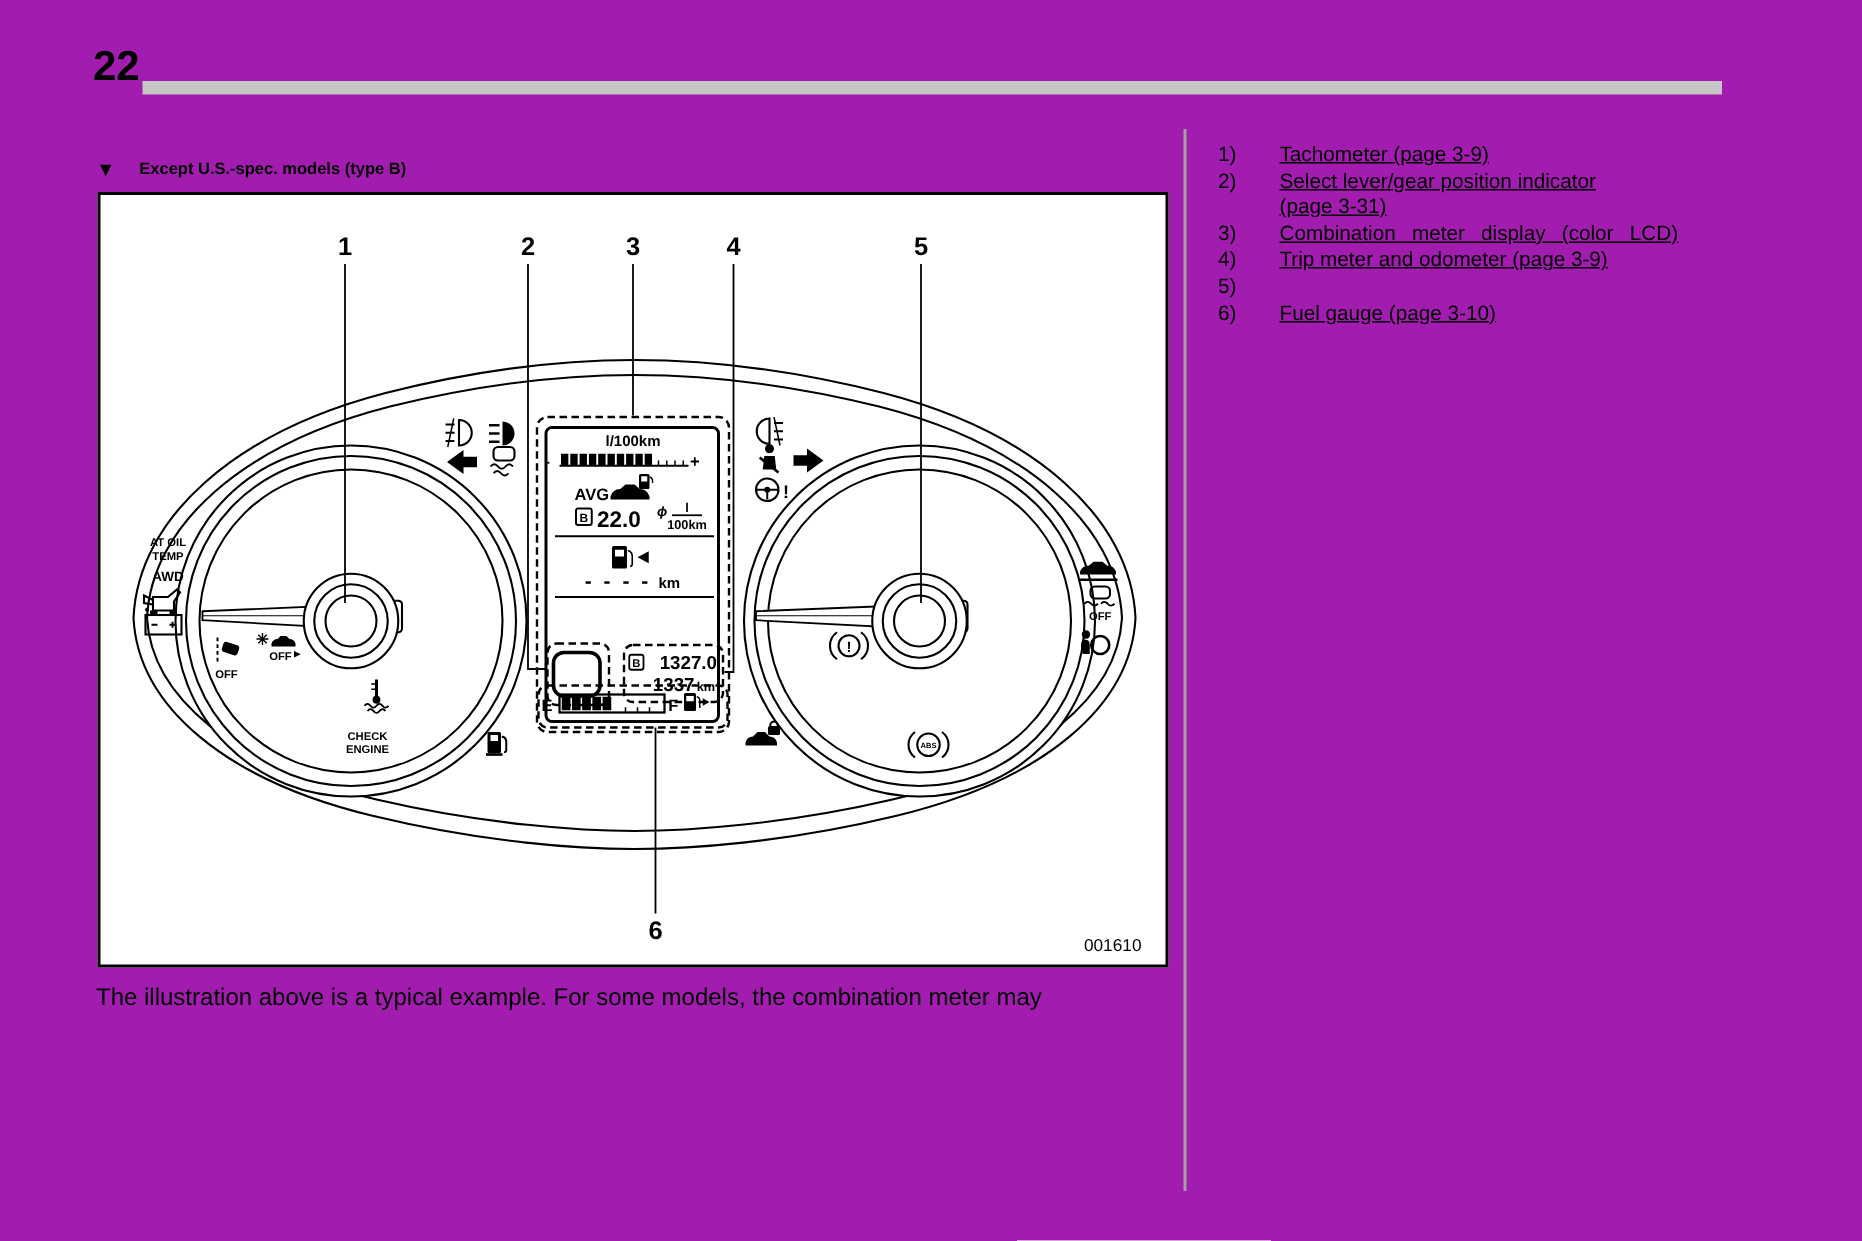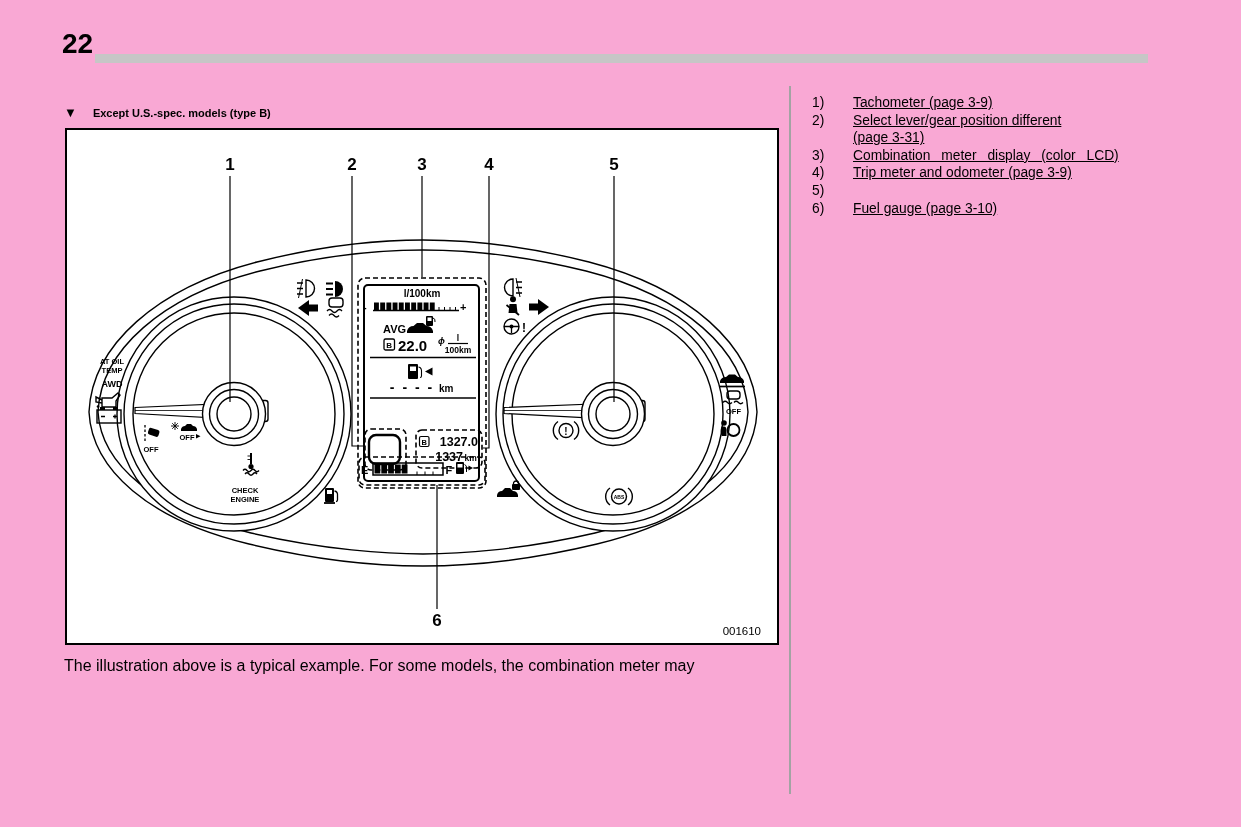--- a/index.html
+++ b/index.html
@@ -1,16 +1,16 @@
 <!DOCTYPE html>
 <html><head>
 <meta charset="utf-8">
 <style>
   html,body{margin:0;padding:0;background:#fff;}
-  .page{position:relative;width:1241px;height:827px;background:#f9a8d4;overflow:hidden;
+  .page{position:relative;width:1241px;height:827px;background:#a21caf;overflow:hidden;
         font-family:"Liberation Sans",sans-serif;color:#000;}
   .pagenum{position:absolute;left:62px;top:28px;font-size:28px;font-weight:bold;letter-spacing:0;}
   .rule{position:absolute;left:95px;top:54px;width:1053px;height:9px;background:#c6c6c6;}
   .heading{position:absolute;left:64px;top:103px;display:flex;align-items:flex-start;}
   .heading .marker{font-size:13px;line-height:20px;margin-right:16px;}
   .heading .title{font-size:11px;font-weight:bold;line-height:20px;}
   .frame{position:absolute;left:65px;top:128px;width:710px;height:513px;border:2px solid #000;background:#fff;}
   .figcode{position:absolute;right:16px;bottom:6px;font-size:11.5px;text-align:right;}
   .caption{position:absolute;left:64px;top:655px;width:725px;font-size:16px;line-height:1.42;}
   .divider{position:absolute;left:789px;top:86px;width:2px;height:708px;background:#a3a3a3;}
@@ -303,21 +303,21 @@
   <div class="legend">
     <div class="legend-item">
       <div class="legend-num">1)</div>
       <div class="legend-text">
           <div>Tachometer (page 3-9)</div>
         </div>
     </div>
     <div class="legend-item">
       <div class="legend-num">2)</div>
       <div class="legend-text">
-          <div>Select lever/gear position different</div>
+          <div>Select lever/gear position indicator</div>
           <div class="l2">(page 3-31)</div>
         </div>
     </div>
     <div class="legend-item">
       <div class="legend-num">3)</div>
       <div class="legend-text">
           <div class="spread">Combination meter display (color LCD)</div>
         </div>
     </div>
     <div class="legend-item">

